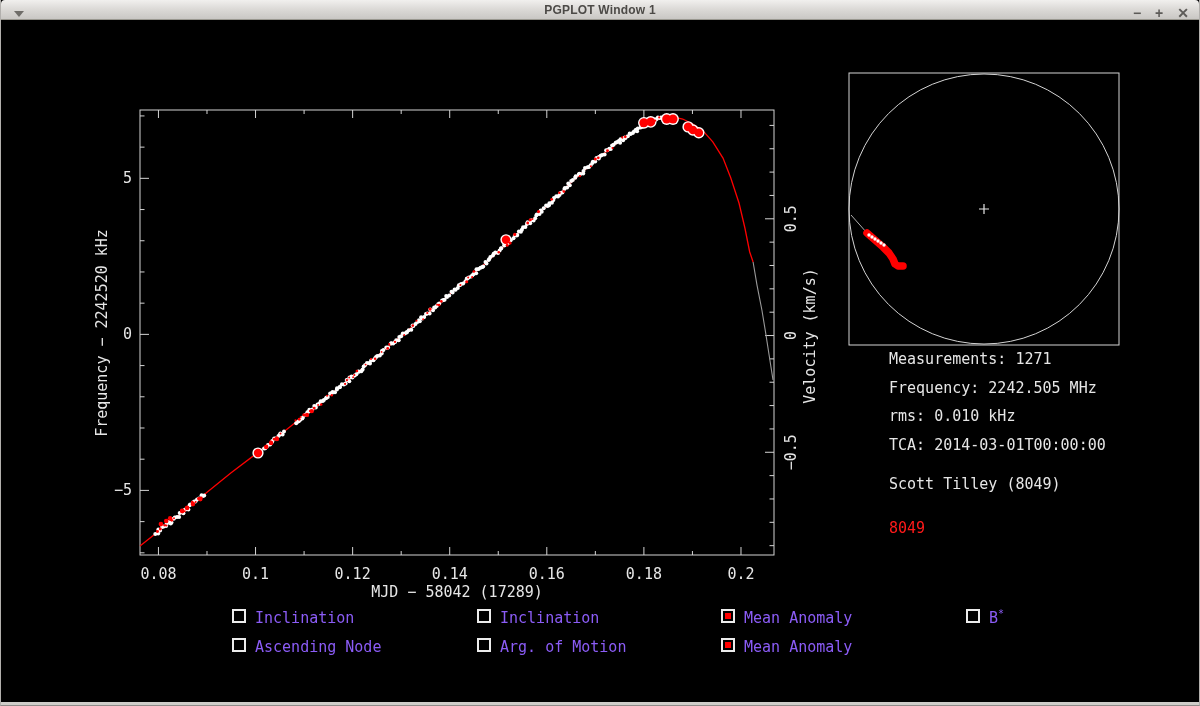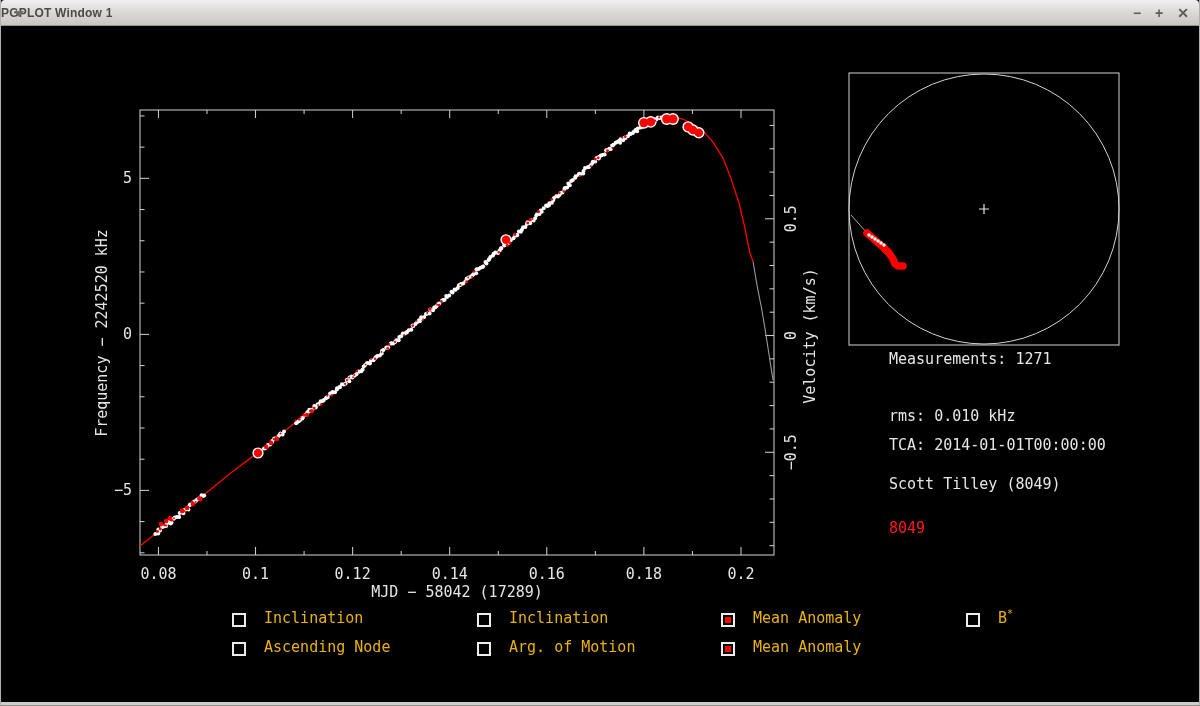--- a/index.html
+++ b/index.html
@@ -1,37 +1,37 @@
 <!DOCTYPE html>
 <html><head>
 <meta charset="utf-8">
 <style>
   *{margin:0;padding:0;box-sizing:border-box}
   html,body{width:1200px;height:706px;background:#000;overflow:hidden;
     font-family:"DejaVu Sans Mono",monospace}
   .window{position:absolute;inset:0;background:#000;
     border-left:1px solid #b2b0ad;border-right:1px solid #b2b0ad;border-bottom:1px solid #8e8c89}
-  .titlebar{position:absolute;top:0;left:0;right:0;height:26px;z-index:5;
+  .titlebar{position:absolute;top:0;left:0;right:0;height:20px;z-index:5;
     background:linear-gradient(#f1f0ee,#dddbd8 45%,#c9c7c4);
     border-bottom:1px solid #99978f;border-radius:4px 4px 0 0;
-    display:flex;align-items:center;justify-content:flex-start}
+    display:flex;align-items:center;justify-content:center}
   .titlebar .title{font:bold 12px "Liberation Sans",sans-serif;color:#4c4a47;letter-spacing:.2px}
   .win-arrow{position:absolute;left:13px;top:11px;width:0;height:0;
     border:5px solid transparent;border-top:6px solid #6f6d69}
   .win-btns{position:absolute;right:10px;top:0;height:26px;display:flex;gap:14px;align-items:center;
     font:bold 14px "Liberation Sans",sans-serif;color:#5d5b58}
   .win-btns span{cursor:default;line-height:26px}
   .bottom-strip{position:absolute;left:0;right:0;bottom:0;height:3px;background:#cfcdc9;z-index:5}
   svg#plot-svg{position:absolute;left:0;top:0;z-index:1}
   .txt{position:absolute;color:#e6e6e6;font-size:15px;white-space:pre;z-index:3;line-height:17px}
   .tle{left:145px;top:64px}
   .stats-line{position:absolute;left:888px;height:18px}
   .red{color:#ff1a1a}
-  .control{position:absolute;display:flex;align-items:flex-end;gap:18px;height:18px;z-index:3;
-    color:#eab308;font-size:15px;white-space:pre}
+  .control{position:absolute;display:flex;align-items:flex-start;gap:9px;height:18px;z-index:3;
+    color:#8b5cf6;font-size:15px;white-space:pre}
   .c1{left:231px}.c2{left:476px}.c3{left:720px}.c4{left:965px}
   .r1{top:609px}.r2{top:638px}
   .cb{width:14px;height:14px;border:2px solid #ececec;background:#000;position:relative;flex:0 0 auto}
   .cb .inner{position:absolute;left:2px;top:2px;width:6px;height:6px;background:#ff0000;display:none}
   .cb.checked .inner{display:block}
   sup.sup{font-size:10px;vertical-align:super;line-height:0}
 </style>
 </head>
 <body>
 
@@ -537,22 +537,23 @@
         <circle cx="877" cy="241" r="1.7" fill="#ffffff"></circle>
         <circle cx="880" cy="243" r="1.7" fill="#ffffff"></circle>
         <circle cx="883" cy="245" r="1.7" fill="#ffffff"></circle>
       </g>
     </svg>
 
   <div class="txt tle">
   </div>
 
   <div class="txt stats-line" style="top:351px">Measurements: 1271</div>
+  <div class="txt stats-line" style="top:380px">Frequency: 2242.505 MHz</div>
   <div class="txt stats-line" style="top:408px">rms: 0.010 kHz</div>
-  <div class="txt stats-line" style="top:437px">TCA: 2014-01-01T00:00:00</div>
+  <div class="txt stats-line" style="top:437px">TCA: 2014-03-01T00:00:00</div>
   <div class="txt stats-line" style="top:476px">Scott Tilley (8049)</div>
   <div class="txt stats-line red" style="top:520px">8049</div>
 
   <div class="control c1 r1">
     <span class="cb"></span>
     <span>Inclination</span>
   </div>
   <div class="control c2 r1">
     <span class="cb"></span>
     <span>Inclination</span>

